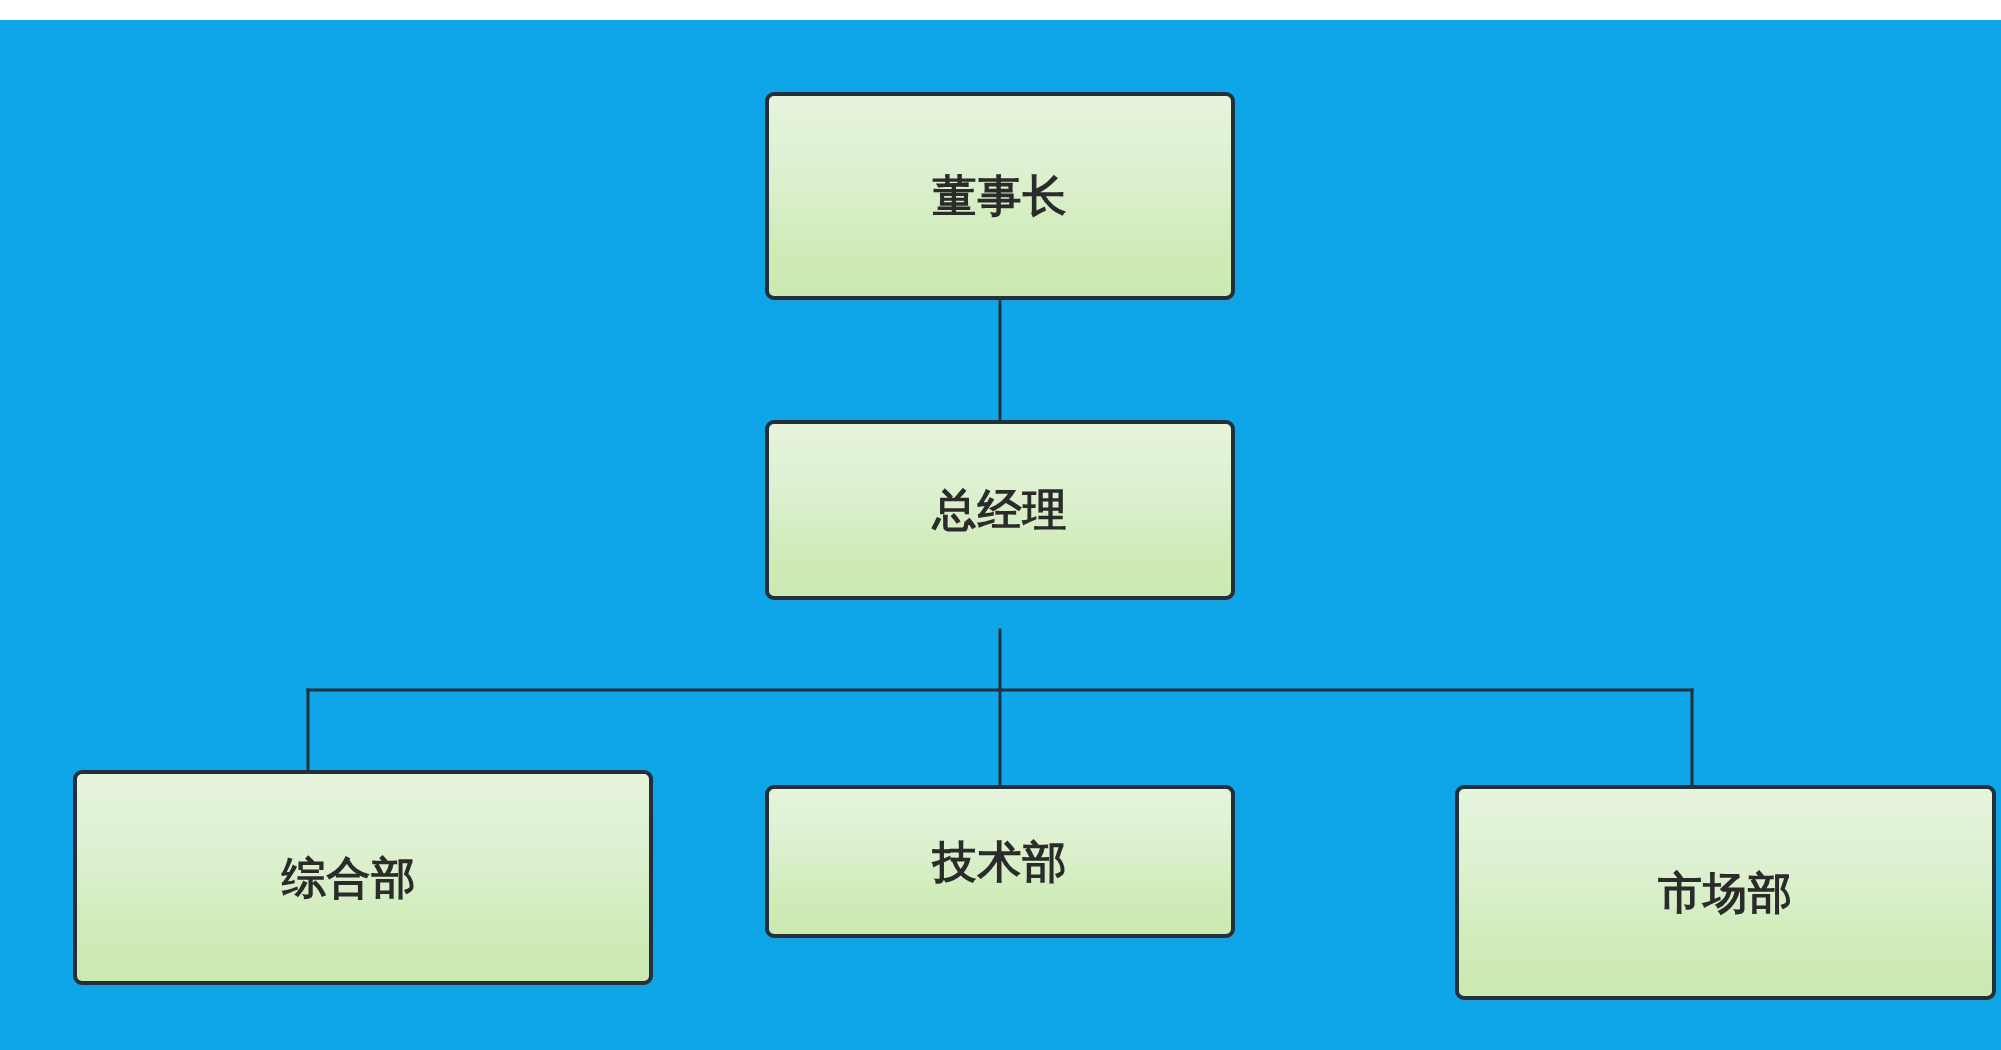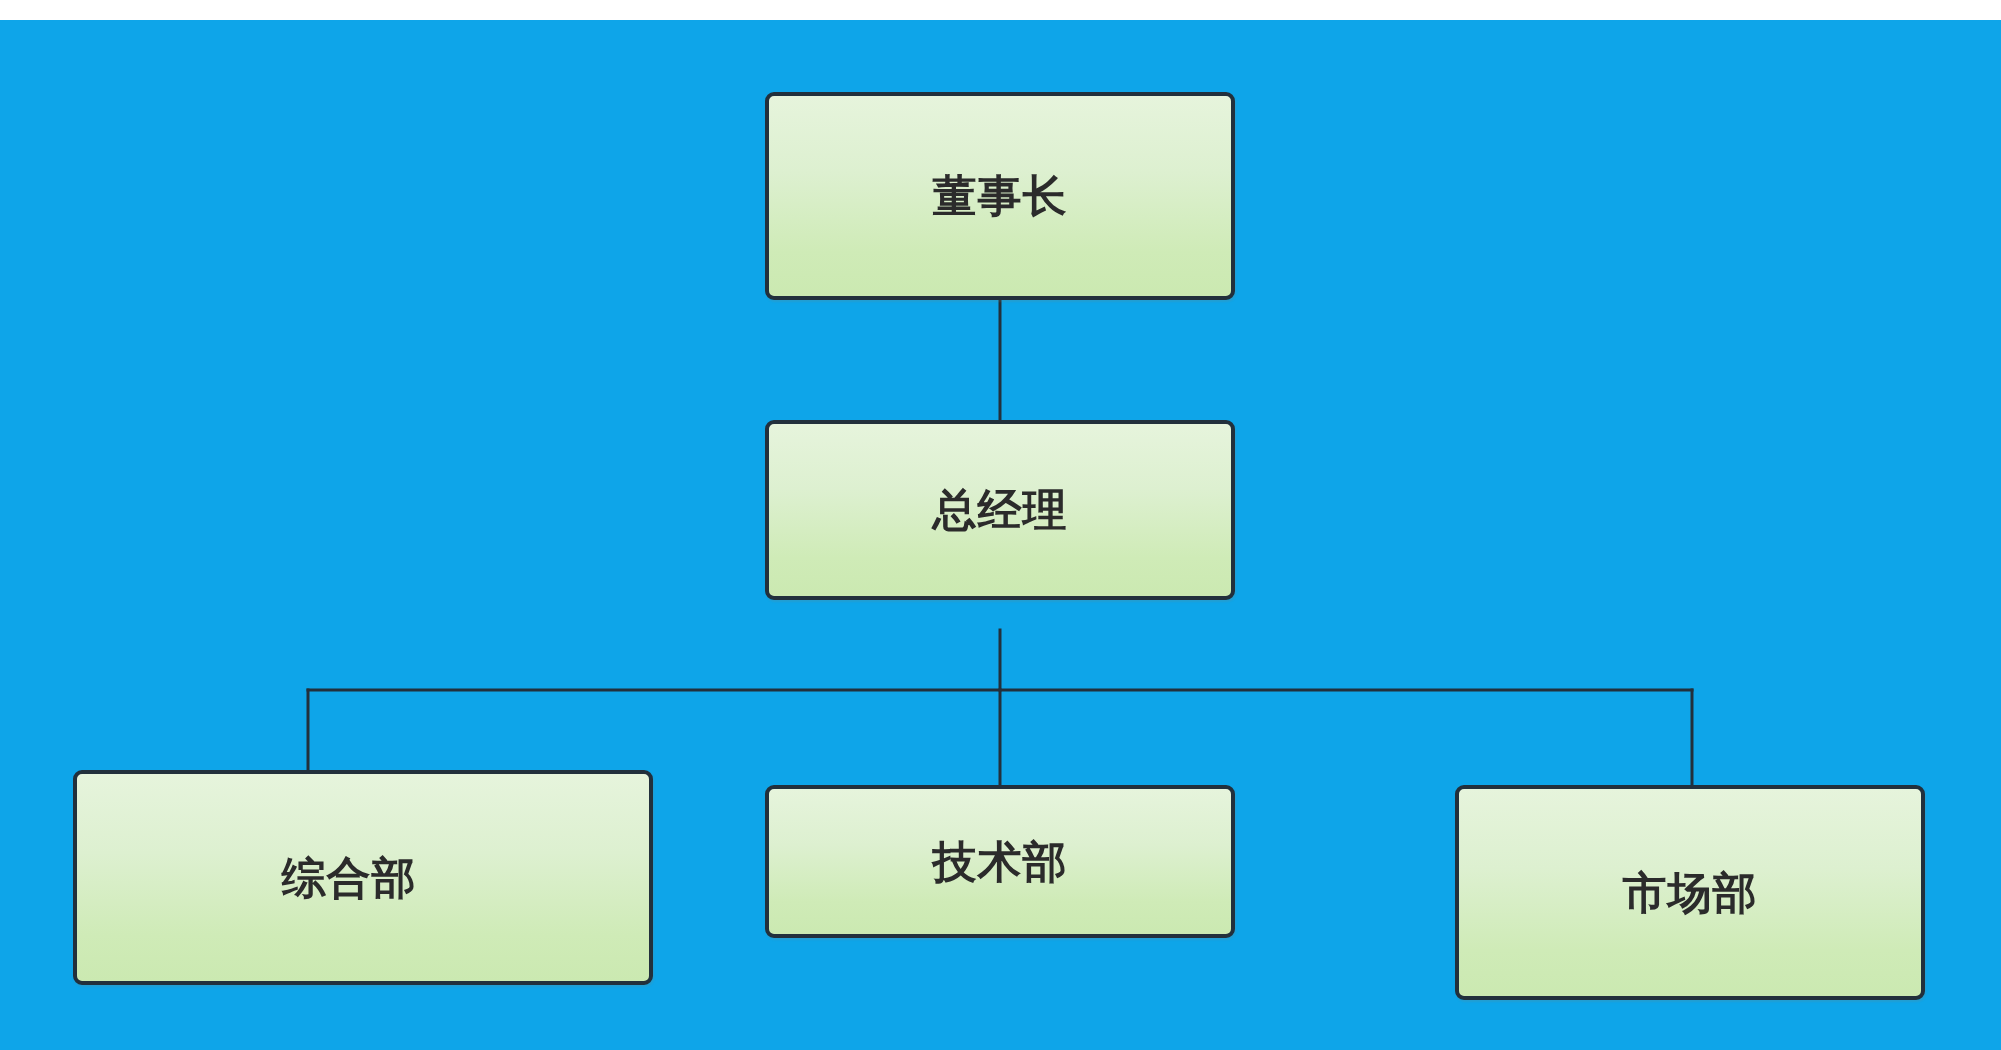--- a/index.html
+++ b/index.html
@@ -44,21 +44,21 @@
     color: #2b2b2b;
     line-height: 1;
     letter-spacing: 1px;
     white-space: nowrap;
     text-align: center;
   }
   .n-root   { left: 765px;  top: 72px;  width: 470px; height: 208px; }
   .n-gm     { left: 765px;  top: 400px; width: 470px; height: 180px; }
   .n-leaf-1 { left: 73px;   top: 750px; width: 580px; height: 215px; }
   .n-leaf-2 { left: 765px;  top: 765px; width: 470px; height: 153px; }
-  .n-leaf-3 { left: 1455px; top: 765px; width: 470px; height: 215px; justify-content: center; }
+  .n-leaf-3 { left: 1455px; top: 765px; width: 541px; height: 215px; justify-content: center; }
   
   .n-leaf-1 .node-label { transform: translateX(-14px); }
 </style>
 </head>
 <body>
 
 <div id="canvas">
 
   <svg id="edge-layer" viewBox="0 0 2001 1050" xmlns="http://www.w3.org/2000/svg">
     <g fill="none" stroke="#22303c" stroke-width="3" stroke-linecap="square">

